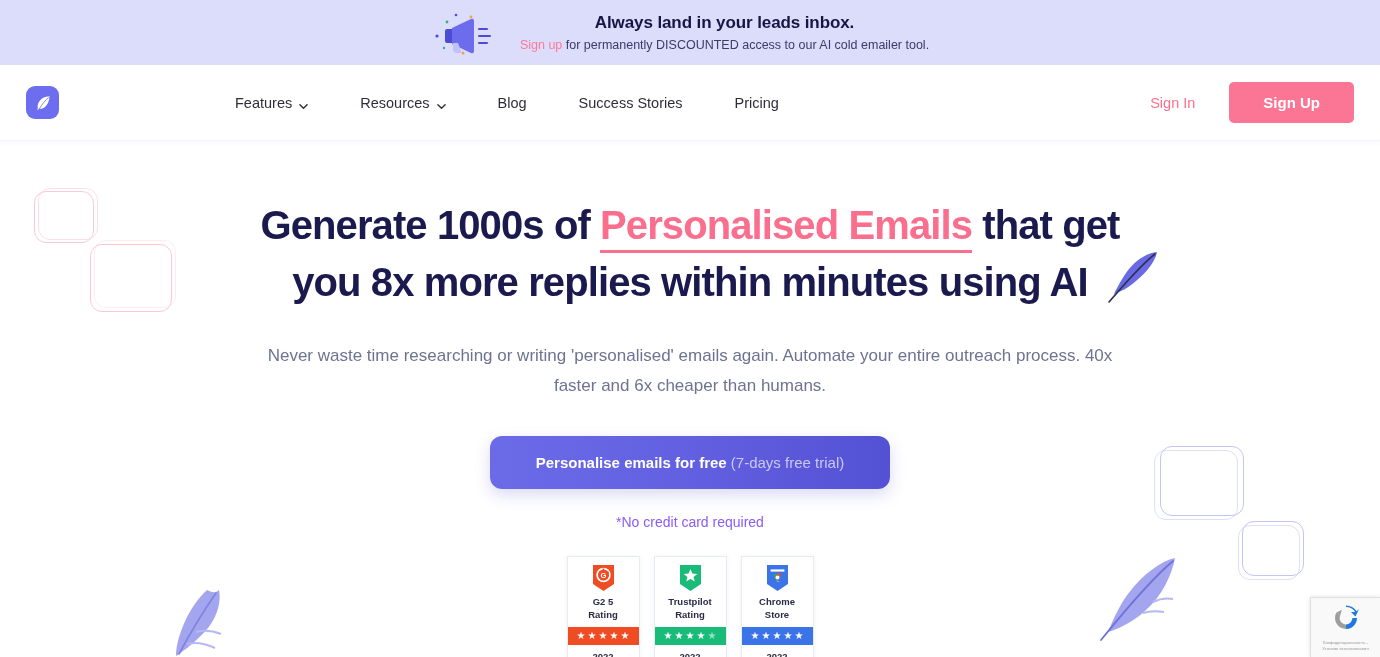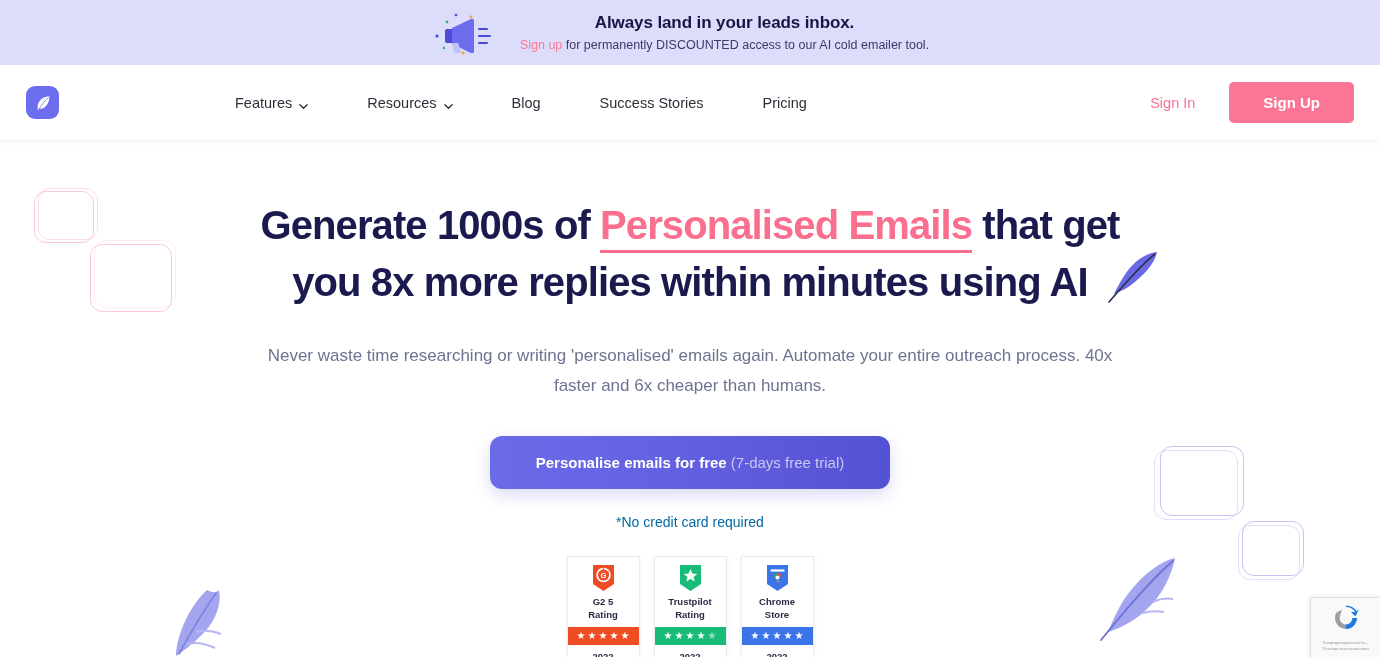--- a/index.html
+++ b/index.html
@@ -42,21 +42,21 @@
   }
   .logo { display:flex; align-items:center; gap:11px; }
   .logo-mark {
     width: 33px; height: 33px; border-radius: 9px;
     background: #6d6df0;
     display:flex; align-items:center; justify-content:center;
   }
   .logo-text {
     font-size: 25px; font-weight: bold; color: #181654; letter-spacing: -0.7px;
   }
-  .nav { display:flex; align-items:center; gap: 7px; margin-left: 150px; }
+  .nav { display:flex; align-items:center; gap: 0px; margin-left: 150px; }
   .nav-item {
     display:flex; align-items:center; gap:7px;
     font-size: 14.5px; color: #2e2e3a;
     padding: 0 26px; cursor: pointer; white-space: nowrap;
   }
   .chev { display:inline-block; width:9px; height:9px; }
   .spacer { flex: 1; }
   .signin {
     font-size: 14.5px; color: #fb6f8e; cursor:pointer; margin-right: 34px;
   }
@@ -91,21 +91,21 @@
   .cta-wrap { margin-top: 34px; }
   .cta-btn {
     display:inline-block; border:none; cursor:pointer;
     background: linear-gradient(90deg, #6b6be8 0%, #6260e0 50%, #5452d4 100%);
     color:#fff; border-radius: 12px;
     padding: 18px 46px; font-size: 15px;
     box-shadow: 0 6px 16px rgba(90,88,215,0.22);
   }
   .cta-strong { font-weight: bold; }
   .cta-light { color: #c9c8f2; font-weight: normal; }
-  .nocard { margin-top: 25px; font-size: 14px; color: #0369a1; }
+  .nocard { margin-top: 25px; font-size: 14px; color: #8b5cf6; }
 
   
   .badges { margin-top: 26px; display:flex; justify-content:center; gap: 14px; }
   .badge {
     width: 73px;
     background:#fff;
     border:1px solid #e9ebf4;
     border-bottom: none;
     position: relative;
     padding-top: 8px;

